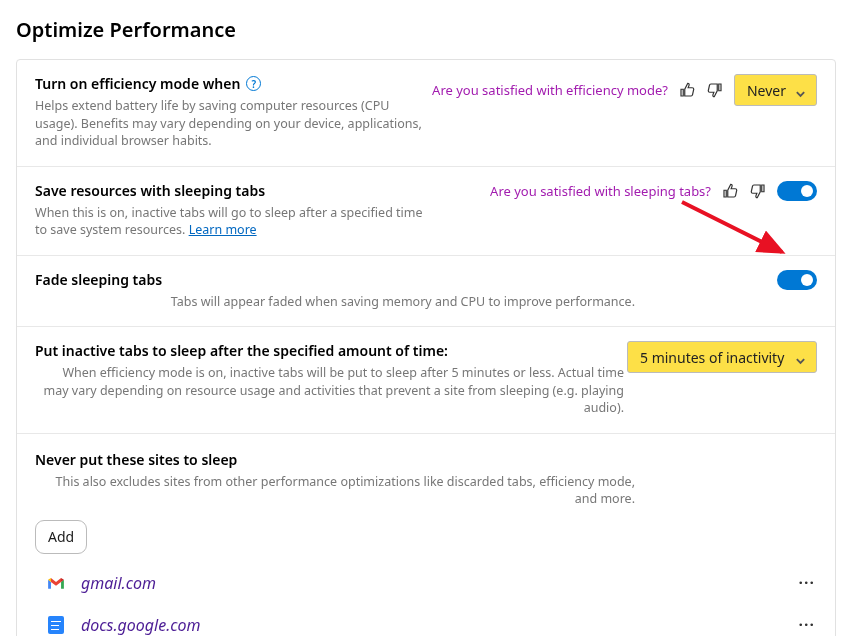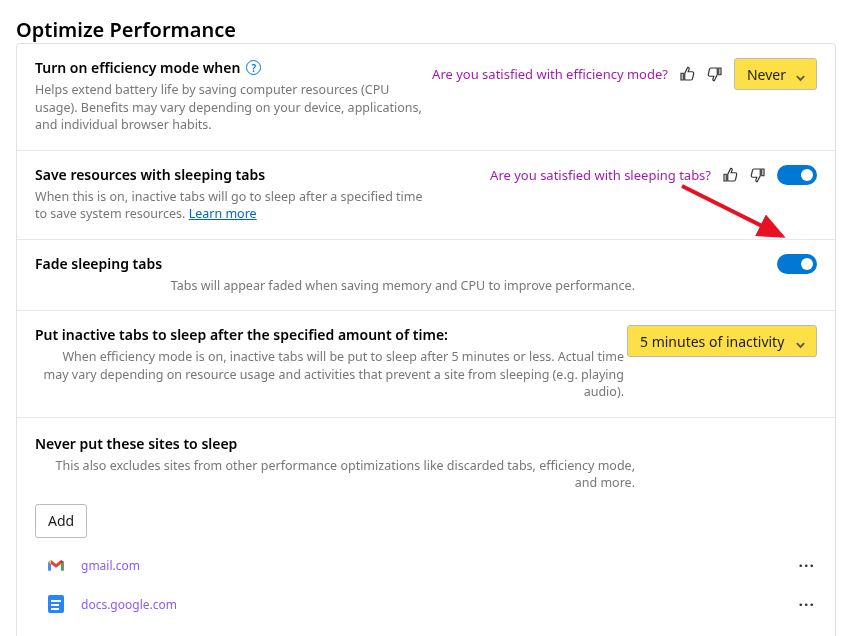--- a/index.html
+++ b/index.html
@@ -4,21 +4,21 @@
   <style>
     * { box-sizing: border-box; margin: 0; padding: 0; }
     body {
       font-family: "Segoe UI", -apple-system, system-ui, sans-serif;
       background: #ffffff;
       color: #1a1a1a;
       font-size: 14px;
       padding: 16px;
       width: 852px;
     }
-    h1.page-title { font-size: 20px; font-weight: 600; color:#000; }
+    h1.page-title { font-size: 20px; font-weight: 600; margin-bottom: 16px; color:#000; }
     .panel {
       border: 1px solid #e1e1e1;
       border-radius: 4px;
     }
     .section {
       padding: 14px 18px 16px 18px;
       border-bottom: 1px solid #e8e8e8;
       position: relative;
     }
     .section:last-child { border-bottom: none; padding-top: 8px;}
@@ -107,21 +107,21 @@
       background: #fff;
       border-radius: 50%;
       position: absolute;
       right: 4px;
       top: 4px;
     }
     a.link { color: #0067c0; }
     .btn {
       border: 1px solid #bbb;
       background: #fff;
-      border-radius: 3px;
+      border-radius: 9px;
       height: 32px;
       padding: 16px 12px;
       font-size: 14px;
       display: inline-flex;
       align-items: center;
       cursor: pointer;
     }
     .never-sleep-header {
       display: flex;
       align-items: flex-start;
@@ -129,21 +129,21 @@
       padding: 16px 18px 8px 18px;
       flex-direction: column;
     }
     .site-row {
       display: flex;
       align-items: center;
       padding: 10px 18px 10px 30px;
       gap: 16px;
     }
     .favicon { width: 18px; height: 18px; display:flex; align-items:center; justify-content:center; flex-shrink:0; }
-    .site-name { flex: 1; font-size: 12px; color: #8b5cf6; }
+    .site-name { flex: 1; font-size: 16px; color: #4c1d95; font-style: italic; }
     .more-btn {
       width: 20px;
       letter-spacing: 1.5px;
       font-weight: 800;
       color: #333;
       font-size: 14px;
       cursor: pointer;
       text-align:center;
     }
     

